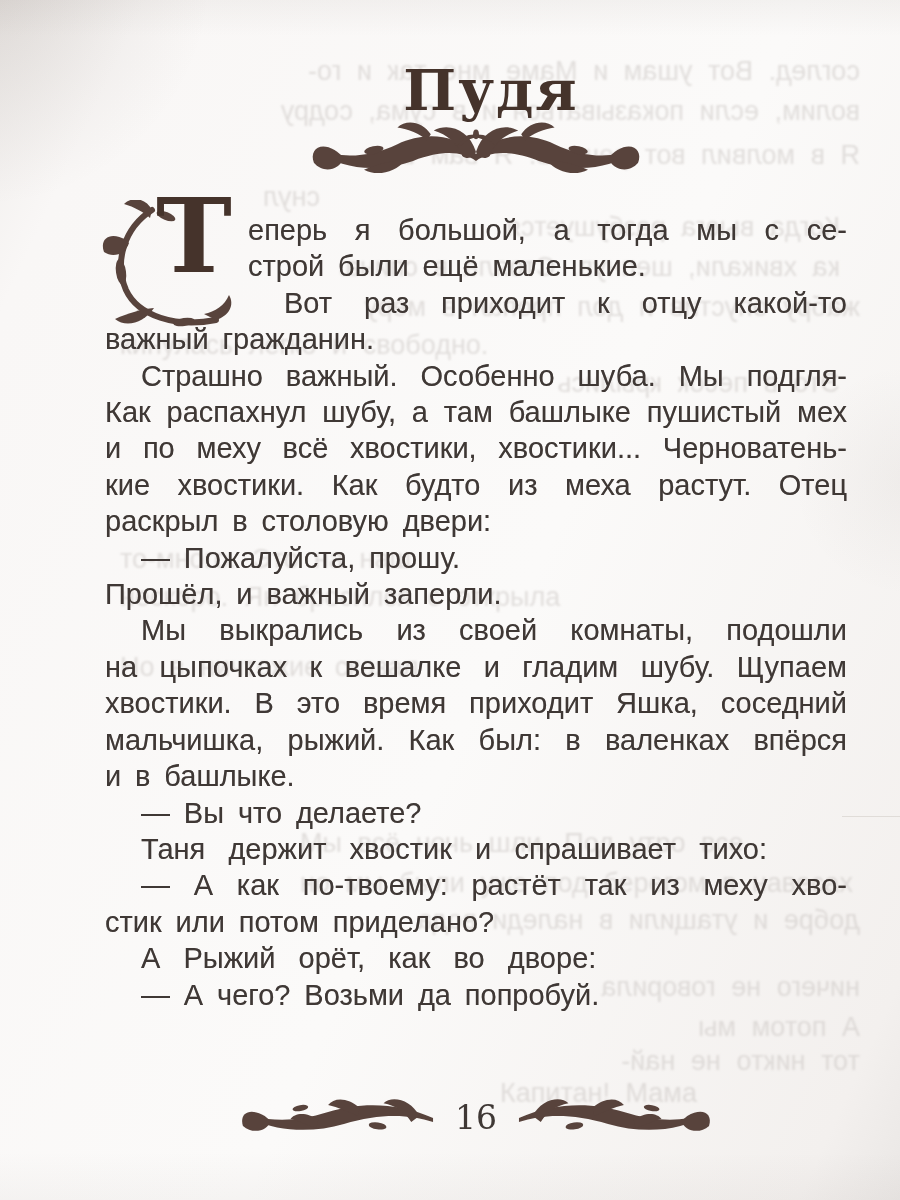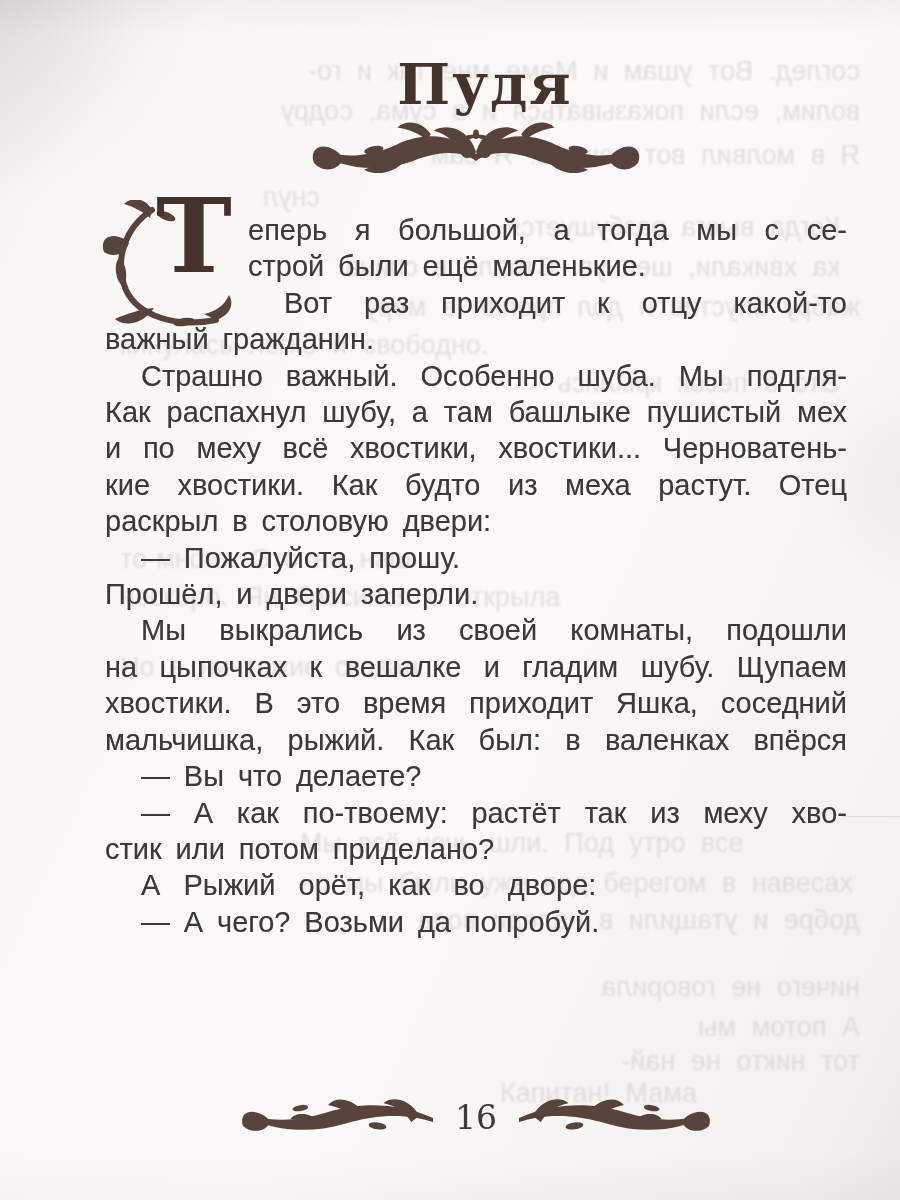--- a/index.html
+++ b/index.html
@@ -10,21 +10,21 @@
   }
   .page::before{
     content:"";position:absolute;inset:0;pointer-events:none;
     background:
       radial-gradient(circle at -2% -2%, rgba(92,76,66,.13), transparent 15%),
       radial-gradient(circle at 101% 40%, rgba(92,76,66,.05), transparent 10%),
       linear-gradient(180deg, rgba(92,76,66,.05), transparent 3%),
       linear-gradient(0deg, rgba(92,76,66,.04), transparent 4%);
   }
   .title{
-    position:absolute;top:42px;left:105px;width:742px;margin:9px;text-align:center;
+    position:absolute;top:42px;left:105px;width:742px;margin:15px;text-align:center;
     font-family:"DejaVu Serif","Liberation Serif",serif;font-weight:bold;font-size:56px;
     color:var(--inkdark,#46352d);letter-spacing:2px;
   }
   .headpiece{position:absolute;top:120px;left:105px;width:742px;text-align:center;}
   .headpiece svg{width:334px;height:68px;}
   .orn{fill:var(--orn,#58433c);}
   .orn-s{fill:none;stroke:var(--orn,#58433c);stroke-linecap:round;}
   .dropcap{position:absolute;left:96px;top:194px;width:200px;height:152px;}
   .dropcap svg{position:absolute;left:0;top:6px;width:152px;height:140px;}
   .dropcap-letter{
@@ -123,26 +123,28 @@
       <div class="line narrow fill">еперь я большой, а тогда мы с се-</div>
       <div class="line narrow">строй были ещё маленькие.</div>
       <div class="line narrow indent fill">Вот раз приходит к отцу какой-то</div>
       <div class="line">важный гражданин.</div>
       <div class="line indent fill">Страшно важный. Особенно шуба. Мы подгля-</div>
       <div class="line fill">Как распахнул шубу, а там башлыке пушистый мех</div>
       <div class="line fill">и по меху всё хвостики, хвостики... Черноватень-</div>
       <div class="line fill">кие хвостики. Как будто из меха растут. Отец</div>
       <div class="line">раскрыл в столовую двери:</div>
       <div class="line indent">— Пожалуйста, прошу.</div>
-      <div class="line">Прошёл, и двери заперли.</div>
+      <div class="line">Прошёл, и важный заперли.</div>
       <div class="line indent fill">Мы выкрались из своей комнаты, подошли</div>
       <div class="line fill">на цыпочках к вешалке и гладим шубу. Щупаем</div>
       <div class="line fill">хвостики. В это время приходит Яшка, соседний</div>
       <div class="line fill">мальчишка, рыжий. Как был: в валенках впёрся</div>
+      <div class="line">и в башлыке.</div>
       <div class="line indent">— Вы что делаете?</div>
+      <div class="line indent spread">Таня держит хвостик и спрашивает тихо:</div>
       <div class="line indent fill">— А как по-твоему: растёт так из меху хво-</div>
       <div class="line">стик или потом приделано?</div>
       <div class="line indent spread">А Рыжий орёт, как во дворе:</div>
       <div class="line indent">— А чего? Возьми да попробуй.</div>
     </div>
 
   <div class="footer">
     <svg class="spray left" viewBox="0 0 200 46" aria-hidden="true">
       <path class="orn" d="M196,24 C160,8 122,8 90,18 C58,28 32,28 6,20 C32,38 72,40 106,30 C142,19 172,20 196,28 Z"></path>
       <path class="orn" d="M182,22 C174,5 154,1 146,9 C158,11 168,18 174,28 Z"></path>

